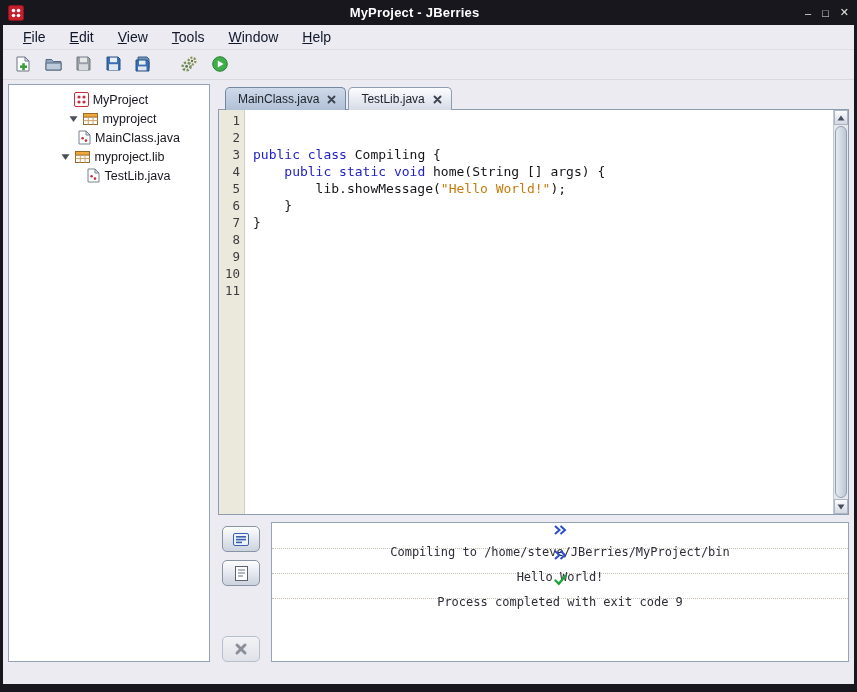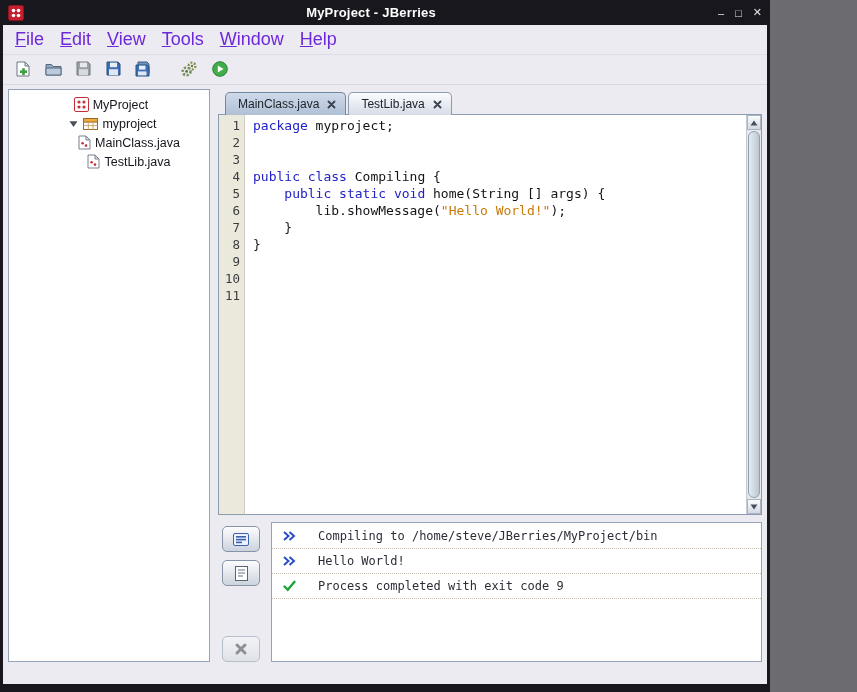--- a/index.html
+++ b/index.html
@@ -1,29 +1,29 @@
 <!DOCTYPE html>
 <html style="--c-keyword: #2021c6; --c-string: #c97a08; --c-plain: #141418; --c-chevron: #2b4ec9; --c-check: #1ca23a; --c-accent: #3fae49;"><head>
 <meta charset="utf-8">
 <style>
   * { margin:0; padding:0; box-sizing:border-box; }
   body { background:#6b6b70; font-family:"Liberation Sans",sans-serif; }
-  .window { width:770px; height:692px; background:#17171d; display:flex; flex-direction:column; }
+  .window { width:857px; height:692px; background:#17171d; display:flex; flex-direction:column; }
 
   
   .titlebar { height:25px; display:flex; align-items:center; padding:0 8px; color:#fff; gap:8px; }
   .app-icon { width:16px; height:16px; display:flex; }
   .title { flex:1; text-align:center; font-weight:bold; font-size:13px; letter-spacing:.2px; }
   .win-controls { display:flex; gap:11px; align-items:center; font-size:11px; color:#e6e6e6; }
 
   .inner { flex:1; margin:0 3px 8px; background:#ecebf2; display:flex; flex-direction:column; overflow:hidden; }
 
   
   .menubar { display:flex; align-items:center; padding:2px 4px; border-bottom:1px solid #dedce4; }
-  .menu-item { padding:2px 8px; font-size:18px; color:#6d28d9; cursor:default; }
+  .menu-item { padding:2px 8px; font-size:14px; color:#0f172a; cursor:default;margin-left:8px; }
 
   
   .toolbar { display:flex; align-items:center; padding:4px 10px 6px; gap:9px; border-bottom:1px solid #dad8e0; }
   .tool-btn { width:21px; height:19px; display:flex; align-items:center; justify-content:center; }
   .tool-btn.group-start { margin-left:16px; }
   .tool-icon { display:flex; }
 
   
   .main { flex:1; display:flex; gap:8px; padding:4px 5px 22px; min-height:0; }
   .tree-panel { width:202px; background:#fff; border:1px solid #95a3b6; padding-top:5px; overflow:hidden; }
@@ -53,22 +53,22 @@
   .scroll-thumb { flex:1; margin:1px; border-radius:7px; background:linear-gradient(90deg,#e6ebf1,#bcc7d5); border:1px solid #93a0b2; }
 
   
   .bottom-panel { height:140px; margin-top:7px; display:flex; gap:7px; }
   .console-side { width:46px; display:flex; flex-direction:column; align-items:center; gap:8px; padding-top:4px; }
   .side-btn { width:38px; height:26px; border:1px solid #8794a6; border-radius:5px;
               background:linear-gradient(#fdfdfe,#ccd3de); display:flex; align-items:center; justify-content:center; }
   .side-btn.flat { border-color:#b7bfca; background:linear-gradient(#f2f3f6,#dfe2e8); }
   .side-spacer { flex:1; }
   .console { flex:1; background:#fff; border:1px solid #95a3b6; padding-top:1px; overflow:hidden; }
-  .console-row { display:flex; align-items:center; gap:21px; height:25px; padding:0 9px;
-                 border-bottom:1px dotted #c7c0b2; font-family:"DejaVu Sans Mono",monospace; font-size:12px; color:#2d2d38; white-space:pre; }
+  .console-row { display:flex; align-items:center; gap:9px; height:25px; padding:0 9px;
+                 border-bottom:1px dotted #c7c0b2; font-family:"DejaVu Sans Mono",monospace; font-size:12px; color:#2d2d38; white-space:pre;flex-direction:column; }
   .row-icon { display:flex; width:16px; justify-content:center; }
 </style>
 </head>
 <body>
 
 <div class="window">
   <div class="titlebar">
     <span class="app-icon">
       <svg width="16" height="16" viewBox="0 0 16 16">
           <rect x="0.5" y="0.5" width="15" height="15" rx="2" fill="#c81f2e" stroke="#8c1520"></rect>
@@ -197,20 +197,37 @@
             <span class="tree-icon">
               <svg width="13" height="15">
                 <path d="M1 1 h7 l4 4 v9 H1 z" fill="#fff" stroke="#79818e"></path>
                 <path d="M8 1 l4 4 h-4 z" fill="#dde2ea" stroke="#79818e"></path>
                 <circle cx="4.6" cy="8.2" r="1.3" fill="#c2303c"></circle>
                 <circle cx="8" cy="10.6" r="1.3" fill="#c2303c"></circle>
               </svg>
             </span>
             <span class="tree-label">MainClass.java</span>
           </div>
+          <div class="tree-row" style="padding-left: 7px;">
+            <span class="tree-arrow">
+              <svg width="9" height="8">
+                <path d="M0.5 1.2 L8.5 1.2 L4.5 7 Z" fill="#4a4f5a"></path>
+              </svg>
+            </span>
+            <span class="tree-icon">
+              <svg width="15" height="13">
+                <rect x="0.5" y="1.5" width="14" height="11" fill="#fff" stroke="#9a6a28"></rect>
+                <rect x="0.5" y="1.5" width="14" height="3.6" fill="#efa93c" stroke="#9a6a28"></rect>
+                <line x1="5.3" y1="5.1" x2="5.3" y2="12.5" stroke="#c9a468"></line>
+                <line x1="10" y1="5.1" x2="10" y2="12.5" stroke="#c9a468"></line>
+                <line x1="0.5" y1="8.6" x2="14.5" y2="8.6" stroke="#c9a468"></line>
+              </svg>
+            </span>
+            <span class="tree-label">myproject.lib</span>
+          </div>
           <div class="tree-row" style="padding-left: 40px;">
             <span class="tree-icon">
               <svg width="13" height="15">
                 <path d="M1 1 h7 l4 4 v9 H1 z" fill="#fff" stroke="#79818e"></path>
                 <path d="M8 1 l4 4 h-4 z" fill="#dde2ea" stroke="#79818e"></path>
                 <circle cx="4.6" cy="8.2" r="1.3" fill="#c2303c"></circle>
                 <circle cx="8" cy="10.6" r="1.3" fill="#c2303c"></circle>
               </svg>
             </span>
             <span class="tree-label">TestLib.java</span>
@@ -245,21 +262,20 @@
                 <div>4</div>
                 <div>5</div>
                 <div>6</div>
                 <div>7</div>
                 <div>8</div>
                 <div>9</div>
                 <div>10</div>
                 <div>11</div>
               </div>
             <div class="code-area" id="code">
-                <div class="code-line"><span class="tok-kw">package</span><span class="tok-pl"> myproject;</span></div>
                 <div class="code-line"></div>
                 <div class="code-line"></div>
                 <div class="code-line"><span class="tok-kw">public</span><span class="tok-pl"> </span><span class="tok-kw">class</span><span class="tok-pl"> Compiling {</span></div>
                 <div class="code-line"><span class="tok-pl">    </span><span class="tok-kw">public</span><span class="tok-pl"> </span><span class="tok-kw">static</span><span class="tok-pl"> </span><span class="tok-kw">void</span><span class="tok-pl"> home(String [] args) {</span></div>
                 <div class="code-line"><span class="tok-pl">        lib.showMessage(</span><span class="tok-str">"Hello World!"</span><span class="tok-pl">);</span></div>
                 <div class="code-line"><span class="tok-pl">    }</span></div>
                 <div class="code-line"><span class="tok-pl">}</span></div>
                 <div class="code-line"></div>
               </div>
             <div class="vscroll">

